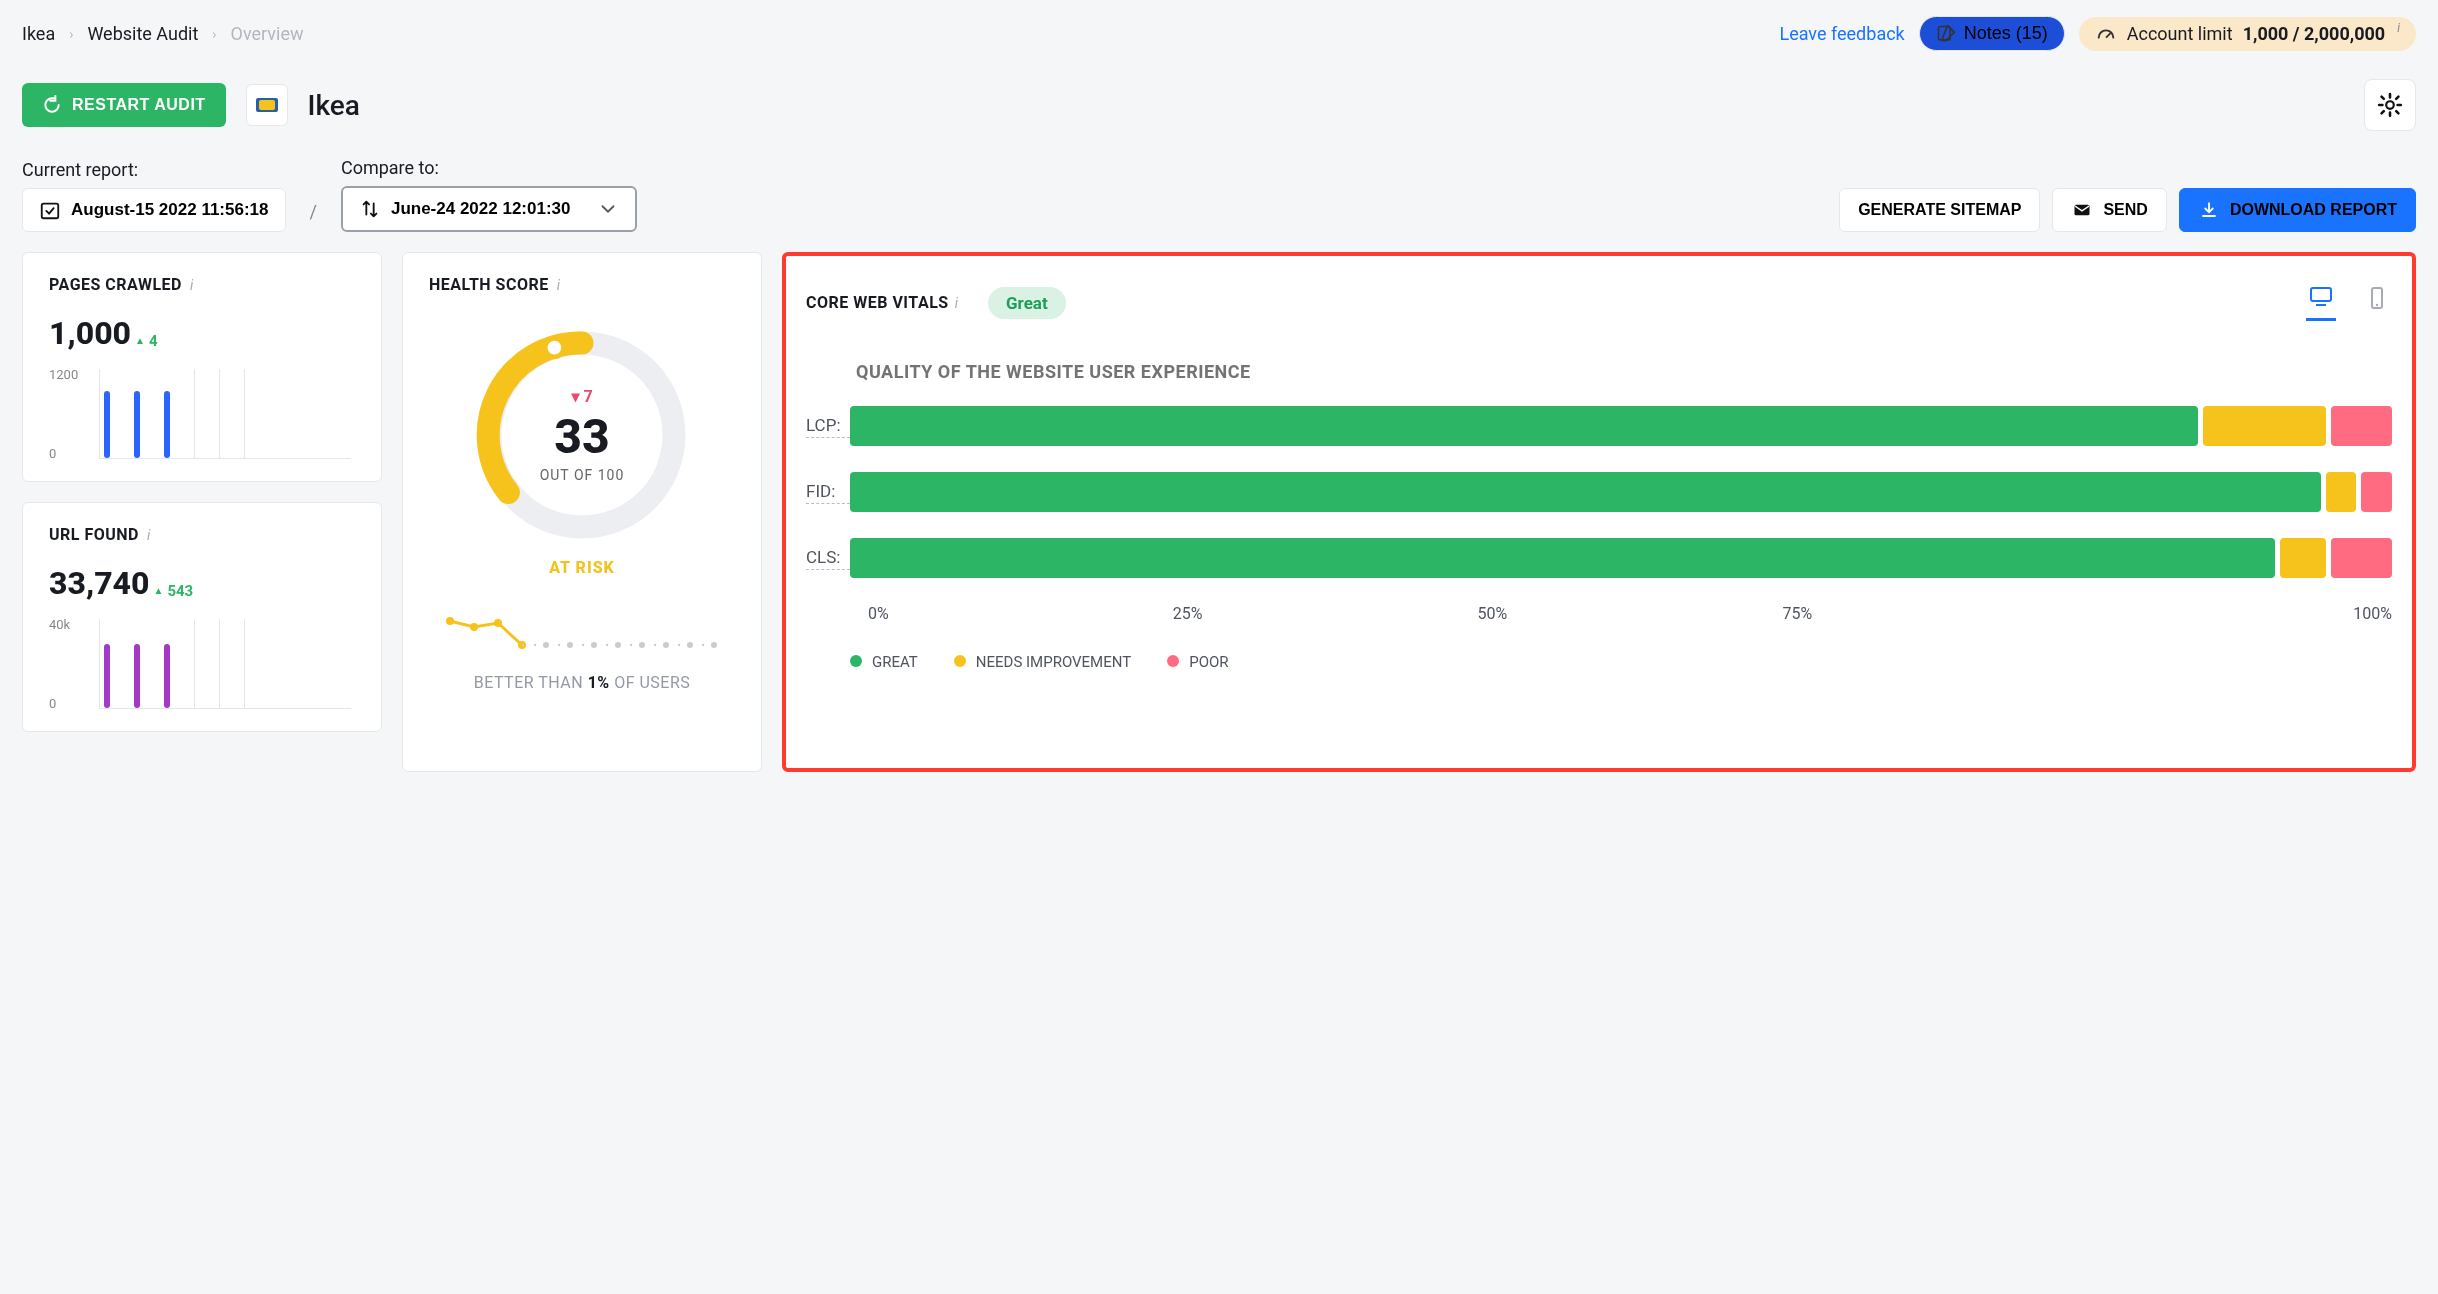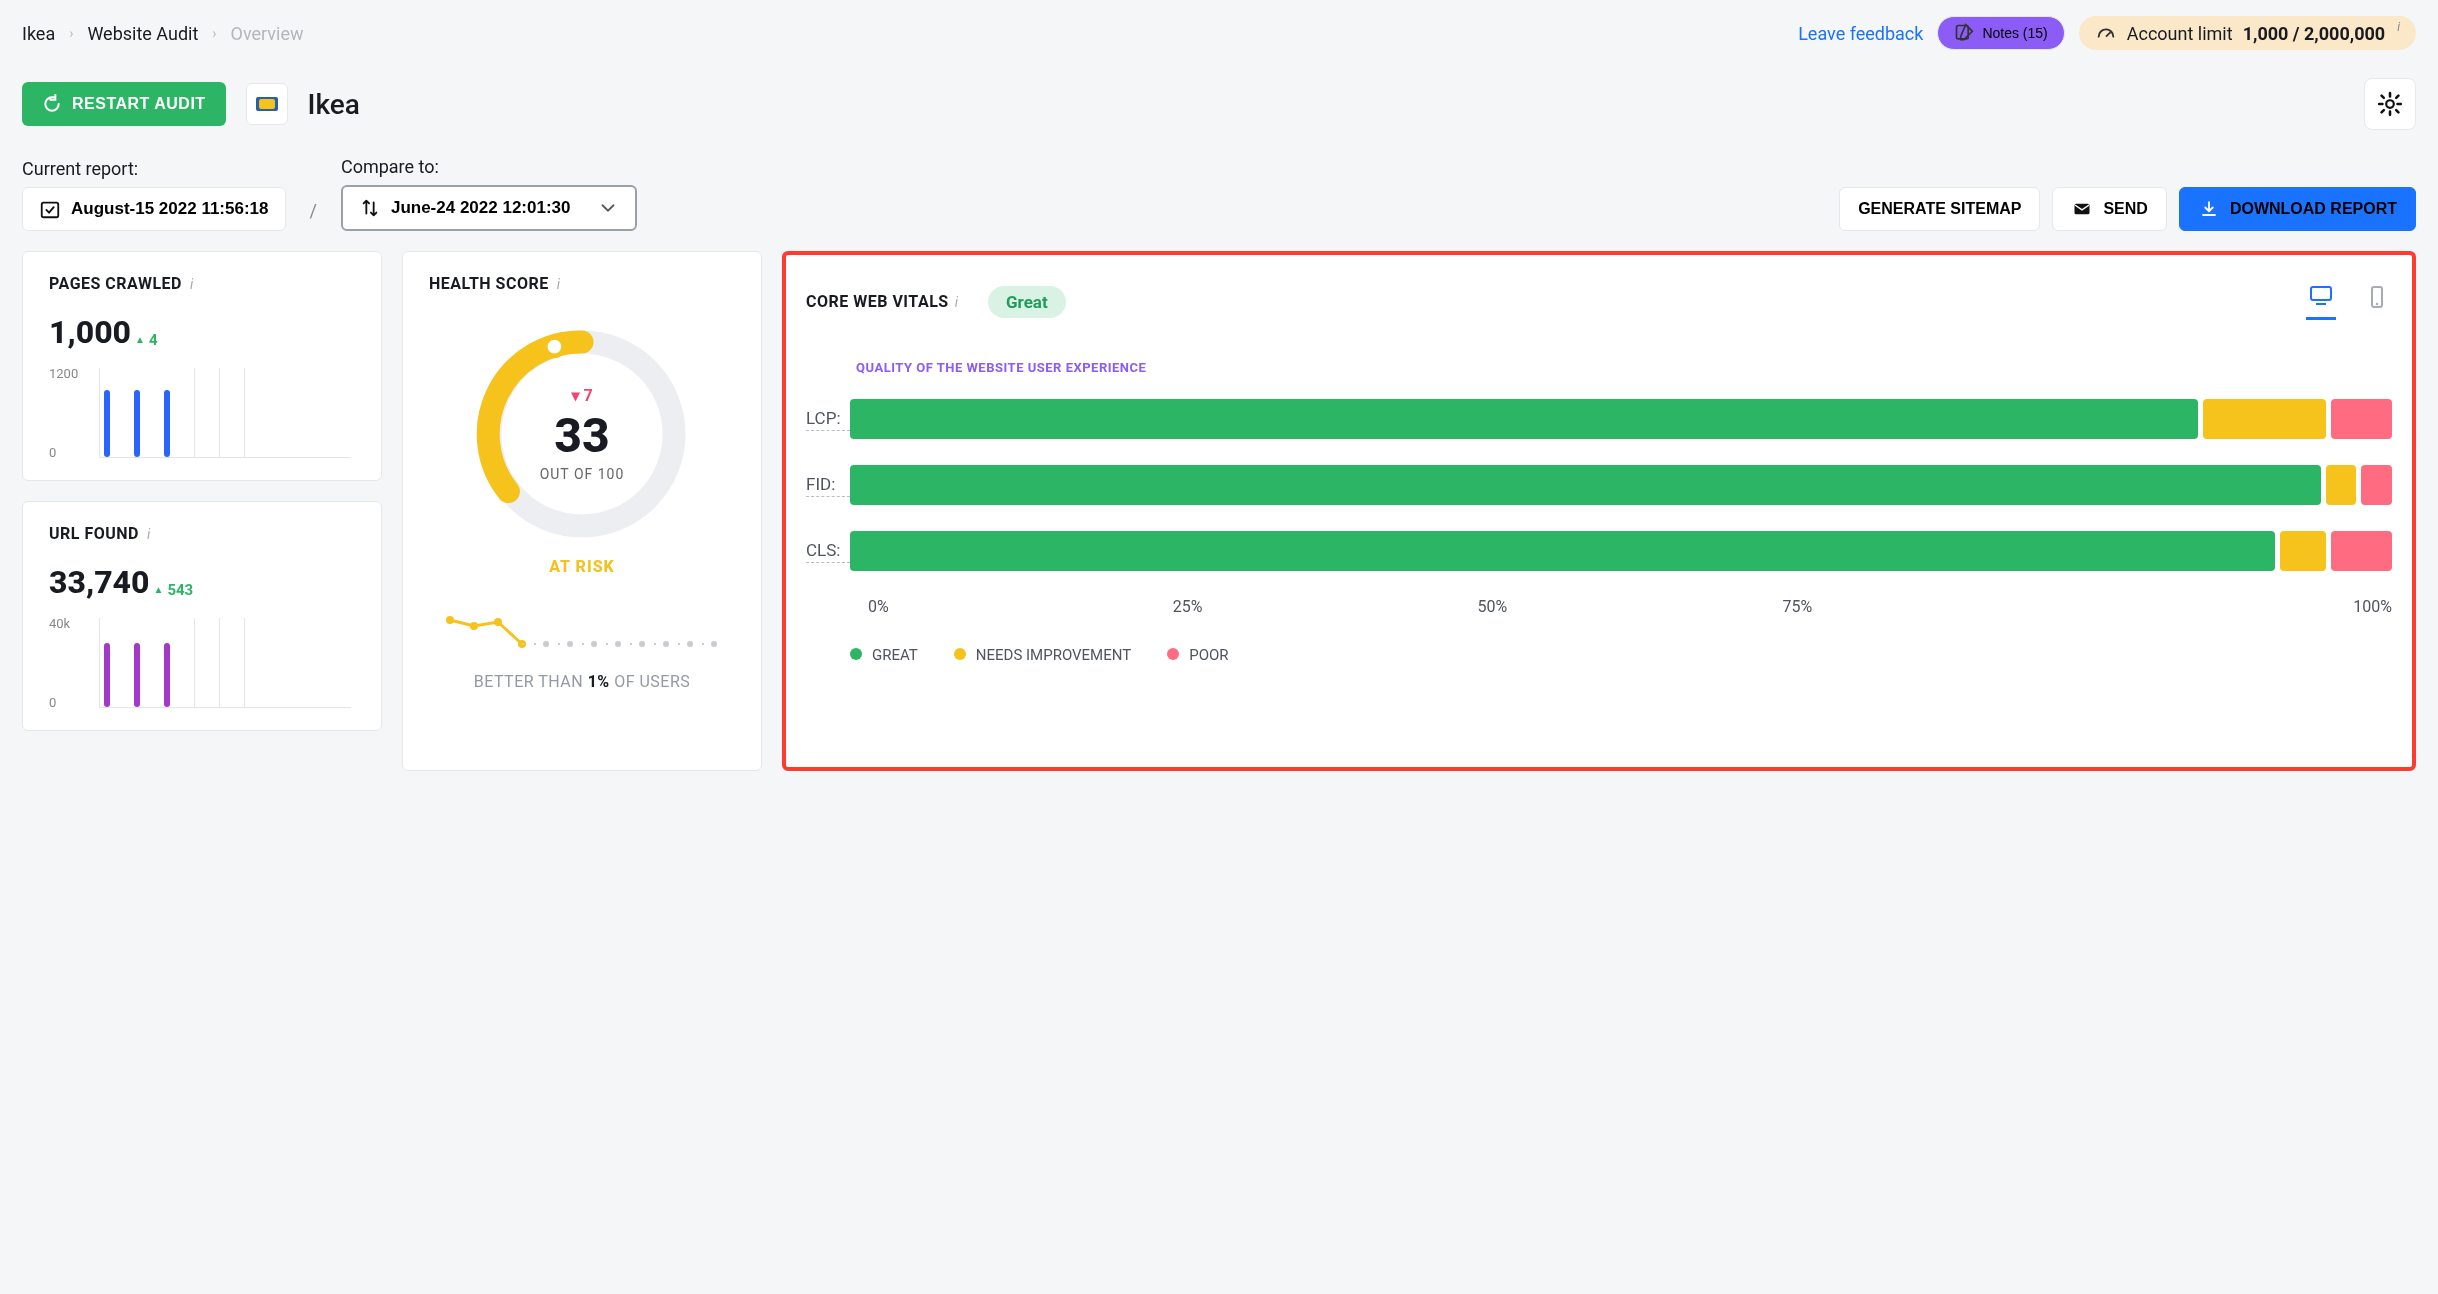--- a/index.html
+++ b/index.html
@@ -8,21 +8,21 @@
   background: #f5f6f8;
   color: #191b23;
   padding: 16px 22px;
 }
 .top-row { display:flex; align-items:center; justify-content:space-between; margin-bottom:28px;}
 .breadcrumb { display:flex; align-items:center; gap:14px; font-size:18px; color:#191b23;}
 .breadcrumb .sep { color:#b9bcc4; font-size:14px;}
 .breadcrumb .bc-dim { color:#b3b6be;}
 .top-right { display:flex; align-items:center; gap:14px;}
 .link-feedback { color:#1a73ff; text-decoration:none; font-size:18px;}
-.notes-pill { display:inline-flex; align-items:center; gap:8px; background:#8b5cf6; border:1px solid #e6e7eb; border-radius:22px; padding:6px 16px; font-size:14px; font-weight:500;}
+.notes-pill { display:inline-flex; align-items:center; gap:8px; background:#1d4ed8; border:1px solid #e6e7eb; border-radius:22px; padding:6px 16px; font-size:18px; font-weight:500;}
 .notes-pill svg { width:20px; height:20px; }
 .limit-pill { display:inline-flex; align-items:center; gap:10px; background:#fbe8c8; border-radius:22px; padding:6px 16px; font-size:18px;}
 .limit-pill svg { width:22px; height:22px; }
 .limit-nums { font-weight:700; }
 .sup-i { color:#888; font-style:italic; font-size:12px; position:relative; top:-6px; margin-left:2px;}
 
 .header-row { display:flex; align-items:center; gap:20px; margin-bottom:26px;}
 .restart-btn { display:inline-flex; align-items:center; gap:10px; background:#2cb565; color:#fff; border:none; border-radius:6px; padding:12px 20px; font-size:16px; font-weight:700; letter-spacing:0.5px; cursor:pointer;}
 .restart-btn svg { width:20px; height:20px;}
 .logo-box { width:42px; height:42px; background:#fff; border:1px solid #e5e7eb; border-radius:6px; display:flex; align-items:center; justify-content:center;}
@@ -73,21 +73,21 @@
 .better-line { text-align:center; color:#9399a5; font-size:16px; letter-spacing:0.5px;}
 .better-line b { color:#191b23;}
 
 .cwv-card.outlined { border:4px solid #ff3b2f; padding:28px 20px; min-height:520px;}
 .cwv-head{ display:flex; align-items:center;}
 .status-pill { background:#d9f2e4; color:#1f9e5b; font-weight:700; padding:6px 18px; border-radius:18px; margin-left:30px; font-size:17px;}
 .device-toggle { margin-left:auto; display:flex; gap:26px; align-items:center;}
 .device-toggle .dev { color:#a7abb5; padding-bottom:6px;}
 .device-toggle .dev.active { color:#1a73ff; border-bottom:3px solid #1a73ff;}
 .device-toggle svg { width:30px; height:24px;}
-.cwv-sub { font-size:13px; font-weight:700; letter-spacing:.5px; color:#8b5cf6; margin:40px 0 24px 50px;}
+.cwv-sub { font-size:18px; font-weight:700; letter-spacing:.5px; color:#737373; margin:40px 0 24px 50px;}
 .metric-row { display:flex; align-items:center; margin-bottom:26px;}
 .metric-label { width:44px; font-size:17px; color:#4f5460; border-bottom:1px dashed #b9bcc4; padding-bottom:2px;}
 .stack-bar { flex:1; height:40px; display:flex; gap:5px;}
 .seg { border-radius:4px;}
 .seg.g { background:#2cb565;}
 .seg.y { background:#f6c21c;}
 .seg.r { background:#ff6b81;}
 .axis-row { display:flex; margin-left:62px; font-size:16px; color:#4f5460;}
 .axis-row span { flex:1;}
 .axis-row span:last-child { text-align:right;}

